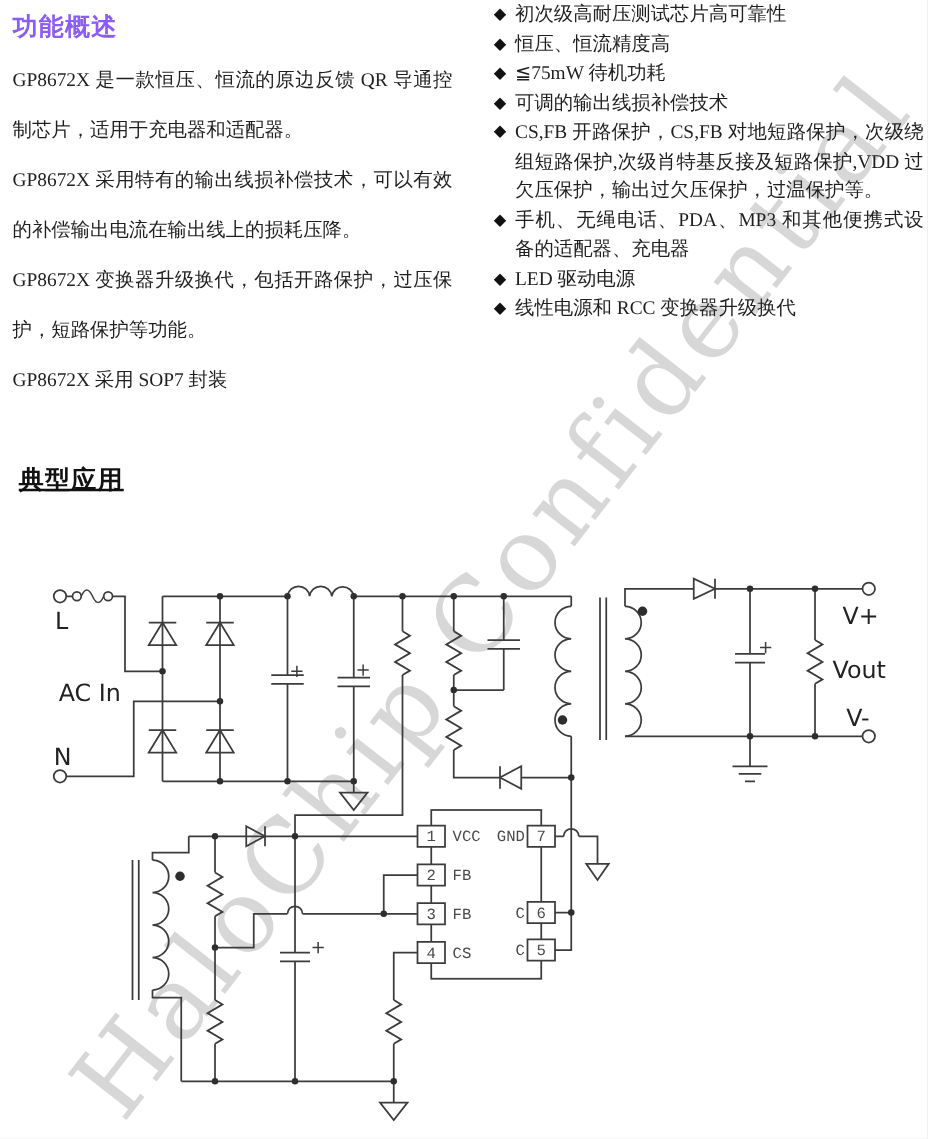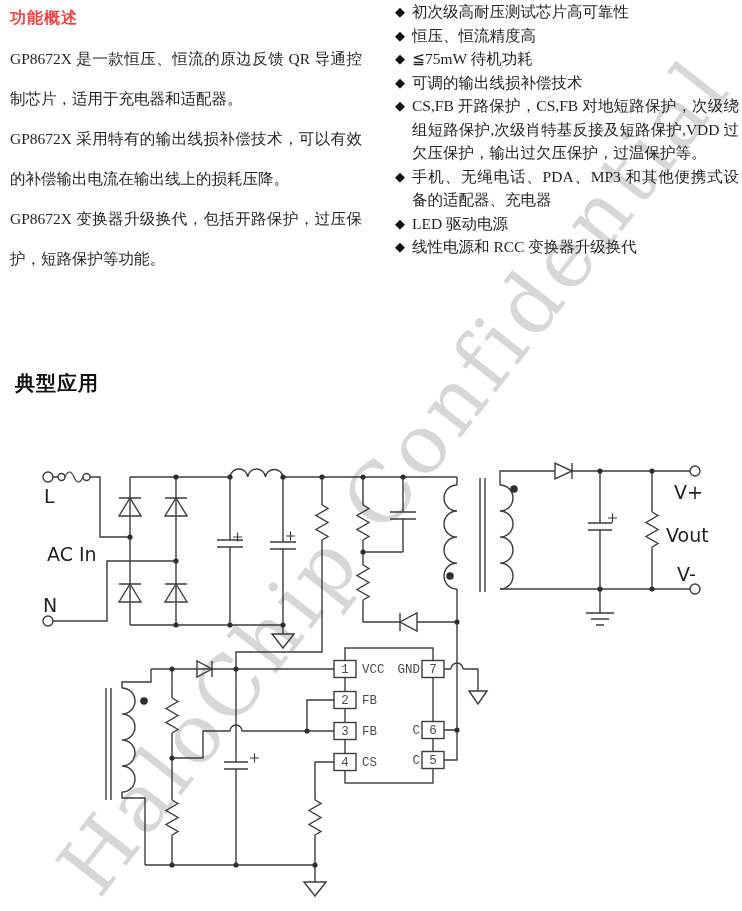--- a/index.html
+++ b/index.html
@@ -4,32 +4,32 @@
 <style>
   html,body{margin:0;padding:0;background:#e8e8e8;}
   .page{position:relative;width:742px;height:911px;background:#ffffff;overflow:hidden;
         font-family:"Liberation Serif","DejaVu Serif",serif;color:#1f1f1f;}
   .watermark{position:absolute;left:-185px;top:426px;width:1170px;height:110px;
         text-align:center;font-size:82px;letter-spacing:5px;white-space:nowrap;
         color:#b7b7b7;opacity:.55;transform:rotate(-52deg);
         font-family:"DejaVu Serif",serif;z-index:1;pointer-events:none;}
   .col-left{position:absolute;left:10px;top:6px;width:352px;z-index:2;}
   .col-right{position:absolute;left:395px;top:0;width:344px;z-index:2;}
-  h2.sec{font-size:16px;font-weight:bold;margin:2px 0 10px 0;letter-spacing:1px;
-        font-family:Liberation Serif, serif;color:#ef4444;}
+  h2.sec{font-size:20px;font-weight:bold;margin:2px 0 10px 0;letter-spacing:1px;
+        font-family:Liberation Serif, serif;color:#8b5cf6;}
   .col-right h2.sec{margin:4px 0 12px 0;}
   h2.apps-title{margin:14px 0 16px 0;}
   p.body{margin:0;font-size:15.5px;line-height:40px;text-align:justify;}
   .bullet-item{display:flex;align-items:flex-start;font-size:15.5px;line-height:23.5px;}
   .bullet-item .marker{flex:0 0 17px;font-size:13px;line-height:23.5px;
         font-family:"DejaVu Sans",sans-serif;color:#111;}
   .bullet-item .txt{flex:1;text-align:justify;}
   h2.typical{position:absolute;left:15px;top:370px;margin:0;z-index:2;font-size:20px;
         font-weight:bold;letter-spacing:1px;
-        font-family:"Liberation Sans","DejaVu Sans",sans-serif;color:#111;}
+        font-family:"Liberation Sans","DejaVu Sans",sans-serif;color:#111;text-decoration:underline;}
   .schematic{position:absolute;left:0;top:440px;z-index:2;}
   .wire{fill:none;stroke:#3c3c3c;stroke-width:1.4;}
   .thin{fill:none;stroke:#3c3c3c;stroke-width:1.2;}
   .dev{fill:none;stroke:#3c3c3c;stroke-width:1.4;stroke-linejoin:miter;}
   .boxf{fill:#ffffff;stroke:#3c3c3c;stroke-width:1.4;}
   .dot{fill:#2e2e2e;stroke:none;}
   .lbl{font-family:"DejaVu Sans","Liberation Sans",sans-serif;font-size:19px;fill:#222;}
   .pin{font-family:"Liberation Mono","DejaVu Sans Mono",monospace;font-size:12.5px;fill:#4a4a4a;}
 </style>
 </head>
@@ -37,20 +37,21 @@
 
 <div class="page">
 
   <div class="watermark">HaloChip Confidential</div>
 
   <div class="col-left">
     <h2 class="sec">功能概述</h2>
     <p class="body">GP8672X 是一款恒压、恒流的原边反馈 QR 导通控制芯片，适用于充电器和适配器。</p>
     <p class="body">GP8672X 采用特有的输出线损补偿技术，可以有效的补偿输出电流在输出线上的损耗压降。</p>
     <p class="body">GP8672X 变换器升级换代，包括开路保护，过压保护，短路保护等功能。</p>
+    <p class="body">GP8672X 采用 SOP7 封装</p>
   </div>
 
   <div class="col-right">
     <div class="bullet-item">
       <span class="marker">◆</span>
       <span class="txt">初次级高耐压测试芯片高可靠性</span>
     </div>
     <div class="bullet-item">
       <span class="marker">◆</span>
       <span class="txt">恒压、恒流精度高</span>

